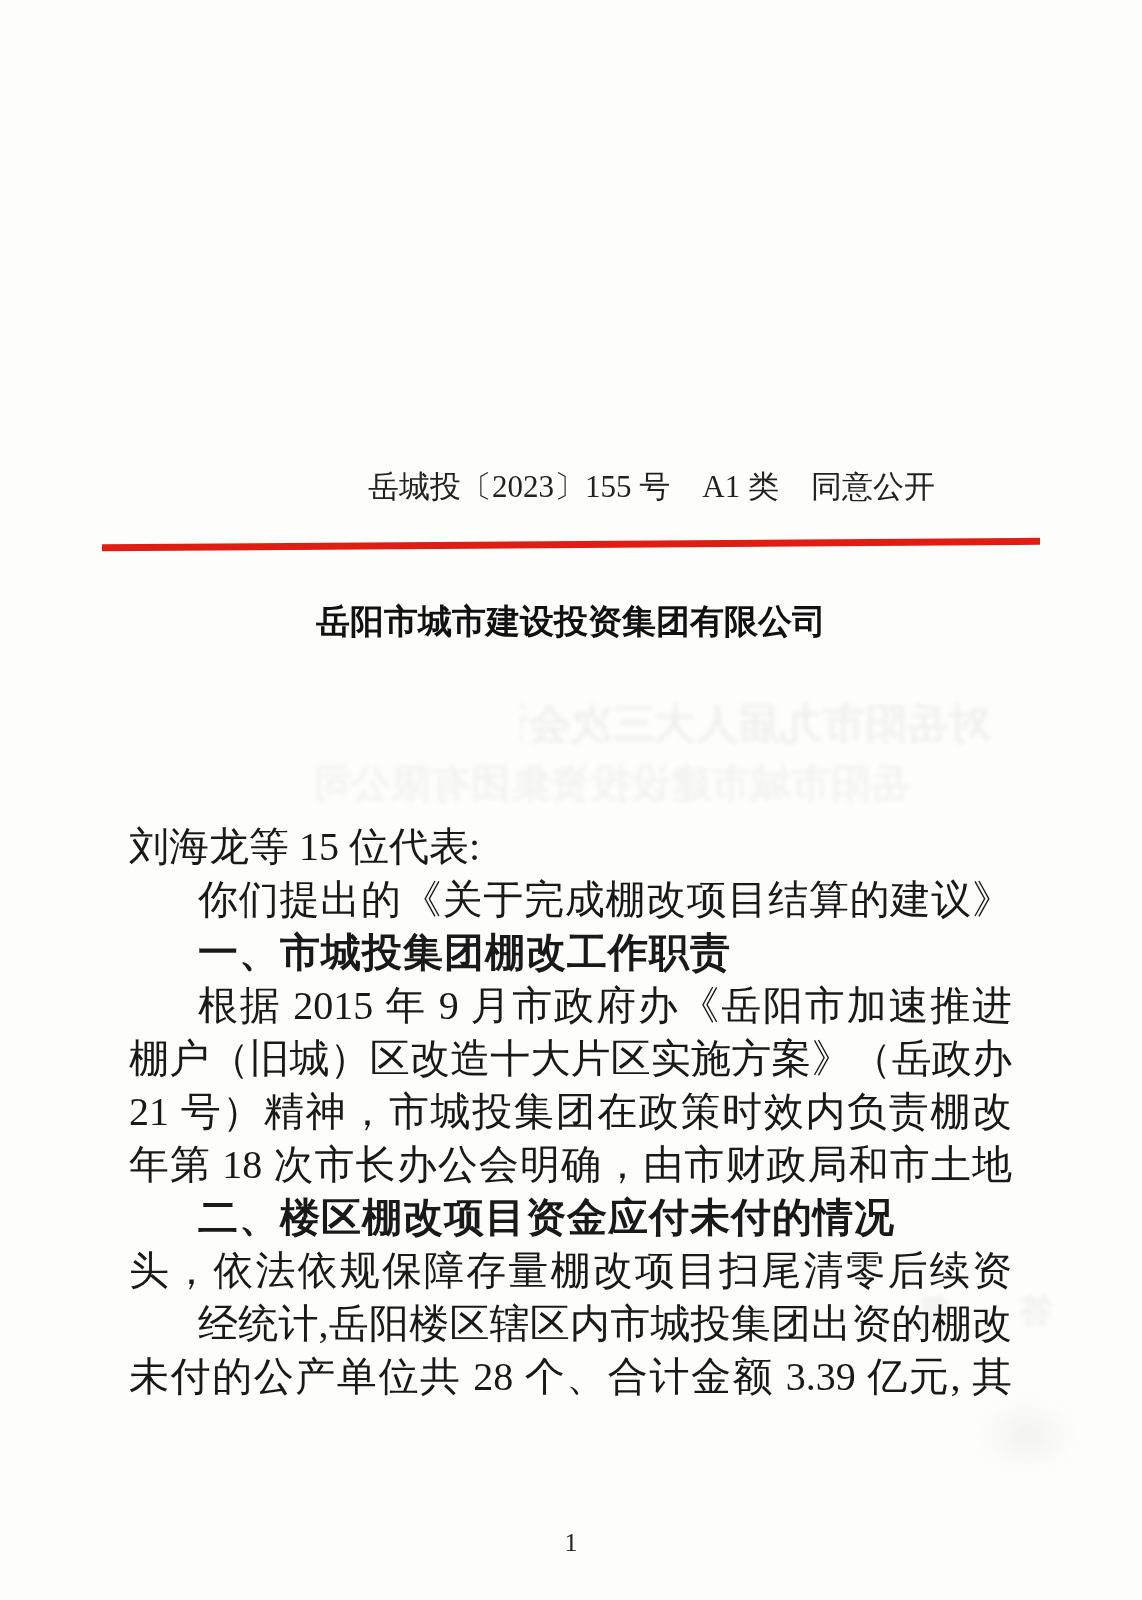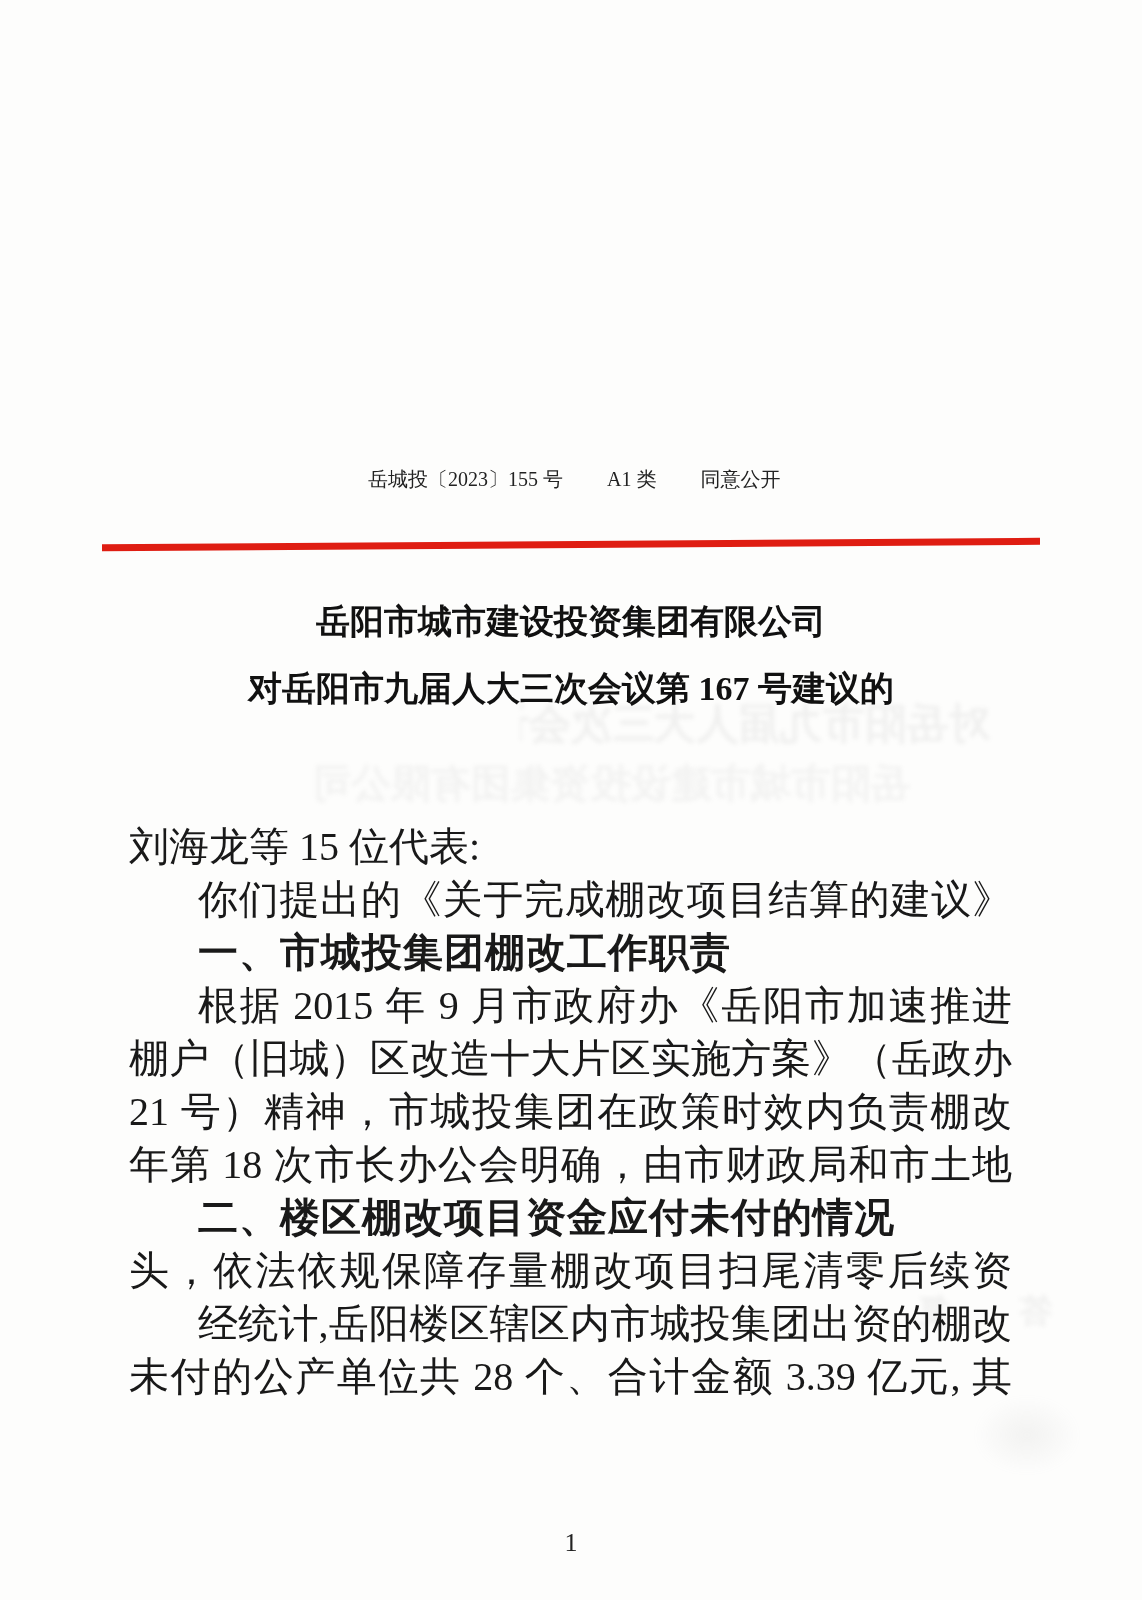--- a/index.html
+++ b/index.html
@@ -22,22 +22,22 @@
     letter-spacing:-1px;
     white-space:nowrap;
     transform:scaleY(2.72);
     transform-origin:50% 0;
     text-shadow:1px 0 0 #e8160e;
     font-family:"Liberation Serif", serif;
   }
   
   .docmeta{
     position:absolute;top:466px;left:368px;
-    display:flex;gap:44px;align-items:baseline;
-    font-size:20px;color:#222;white-space:nowrap;
+    display:flex;gap:32px;align-items:baseline;
+    font-size:31px;color:#222;white-space:nowrap;
     font-family:"Liberation Serif", serif;
   }
   
   .redline{
     position:absolute;top:541px;left:102px;
     width:938px;height:7px;
     background:#df1d12;
     transform:rotate(-0.4deg);
   }
   
@@ -107,21 +107,20 @@
 
   <div class="redline"></div>
 
   <div class="ghost ghost1">对岳阳市九届人大三次会议第 167 号建议的</div>
   <div class="ghost ghost2">岳阳市城市建设投资集团有限公司</div>
   <div class="ghost ghost3">答　　复</div>
   <div class="smudge"></div>
 
   <div class="title">
     <div>岳阳市城市建设投资集团有限公司</div>
-    <div>对岳阳市九届人大三次会议第 167 号建议的</div>
   </div>
 
   <div class="bodytext">
     <div class="line">刘海龙等 15 位代表:</div>
     <div class="line indent fill">你们提出的《关于完成棚改项目结算的建议》收悉，现答</div>
     <div class="line indent heading">一、市城投集团棚改工作职责</div>
     <div class="line indent fill">根据 2015 年 9 月市政府办《岳阳市加速推进市中心城区</div>
     <div class="line fill">棚户（旧城）区改造十大片区实施方案》（岳政办发〔2015〕</div>
     <div class="line fill">21 号）精神，市城投集团在政策时效内负责棚改垫资。2021</div>
     <div class="line fill">年第 18 次市长办公会明确，由市财政局和市土地储备中心牵</div>

